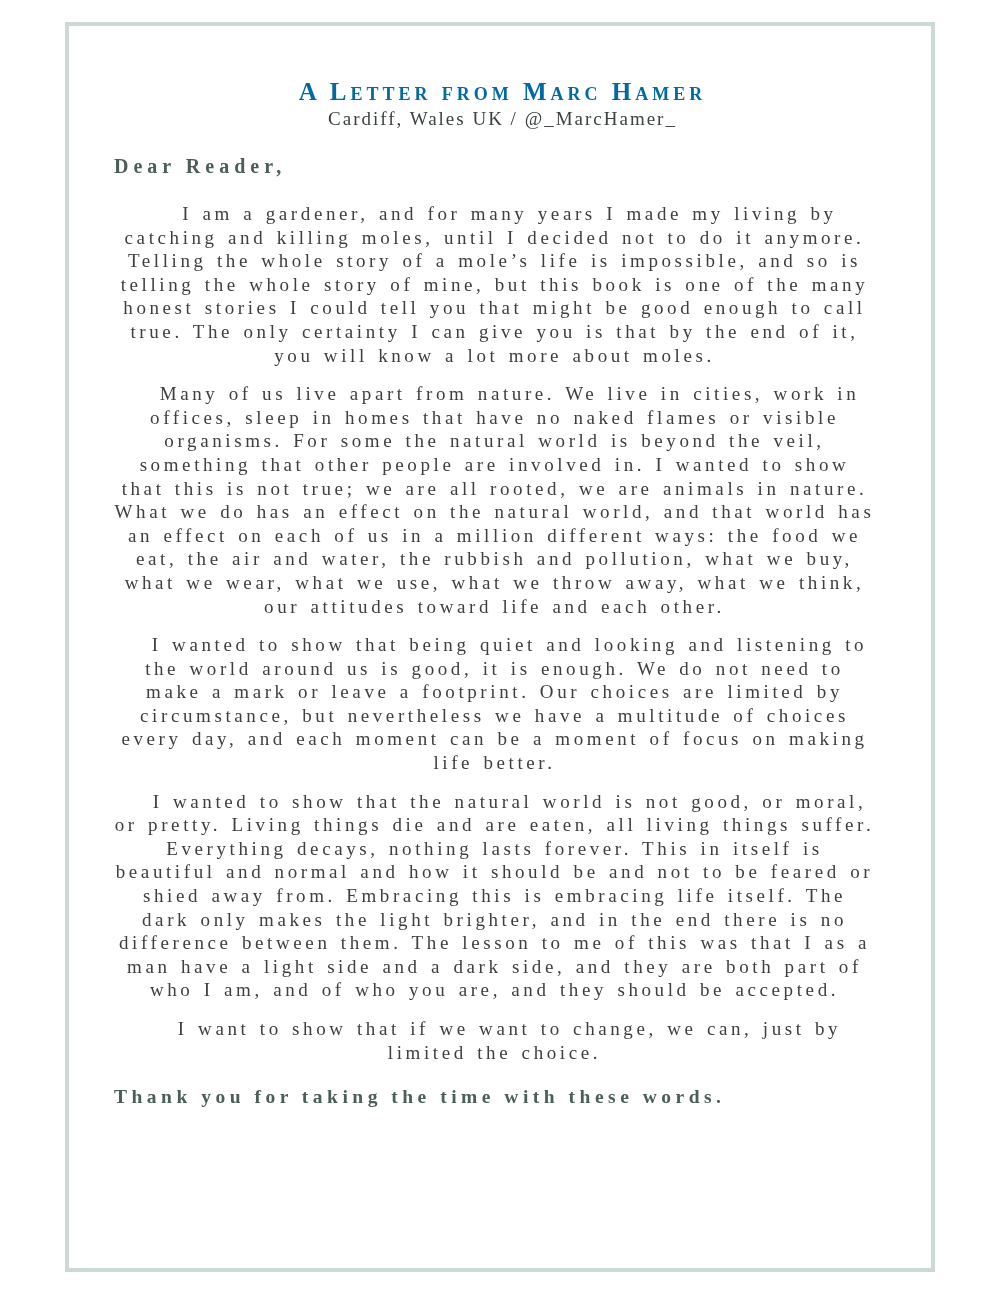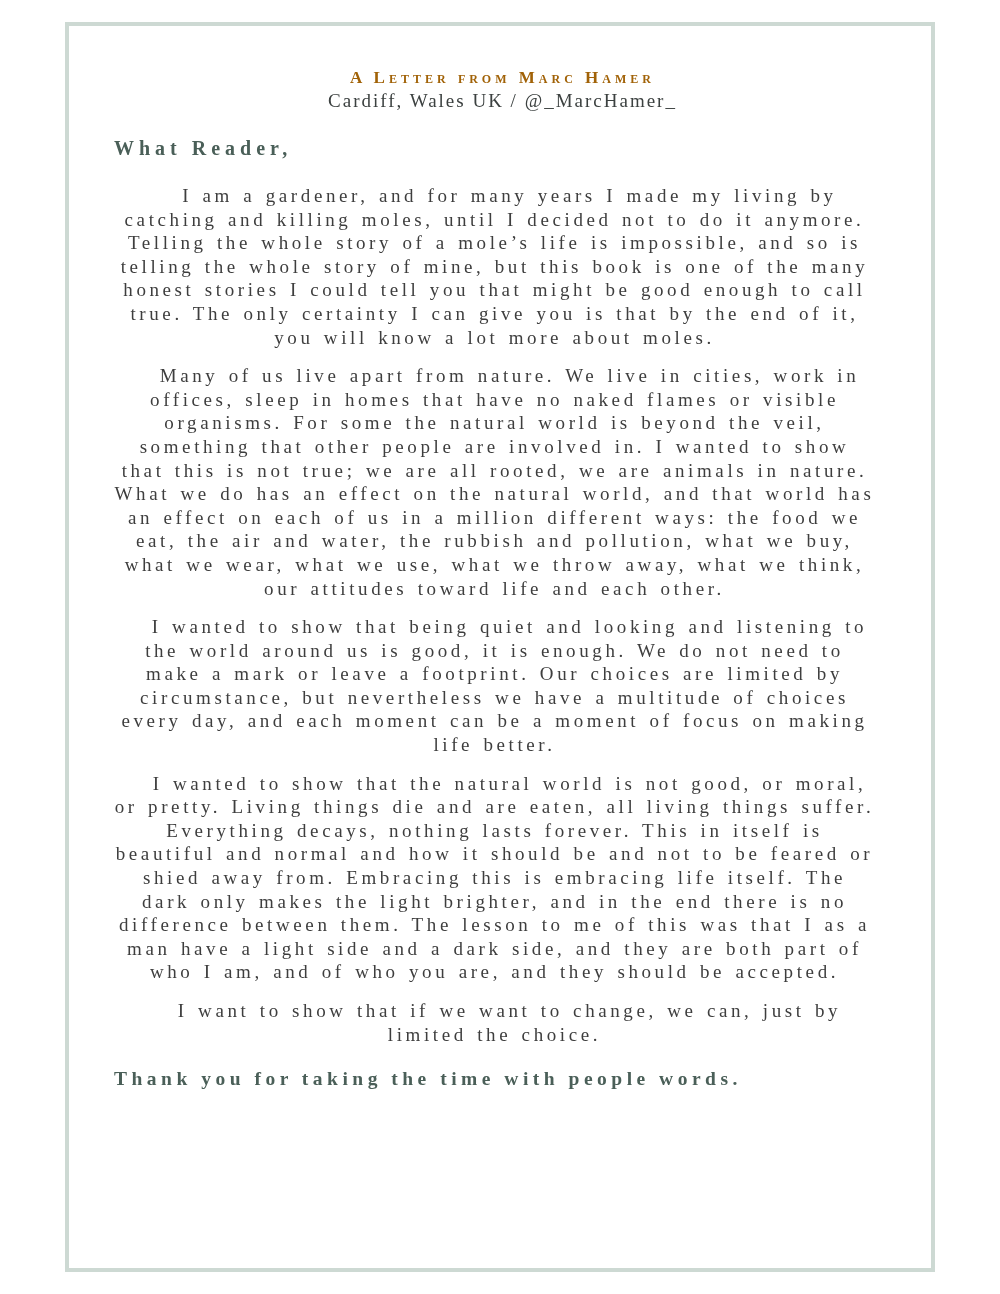--- a/index.html
+++ b/index.html
@@ -19,27 +19,27 @@
     left: 65px;
     top: 22px;
     width: 870px;
     height: 1250px;
     box-sizing: border-box;
     border: 4px solid #cdd9d3;
     padding: 20px 40px 0 45px;
     background: #ffffff;
   }
   .title {
-    margin: 22px 0 0 0;
+    margin: 32px 0 0 0;
     text-align: center;
-    font-size: 17px;
+    font-size: 25px;
     font-weight: bold;
     font-variant: small-caps;
     letter-spacing: 4px;
-    color: #a16207;
+    color: #0369a1;
   }
   .subtitle {
     margin-top: 2px;
     text-align: center;
     font-size: 19px;
     font-weight: normal;
     letter-spacing: 2px;
     color: #3c4140;
   }
   .salutation {
@@ -70,23 +70,23 @@
     color: #4a5f58;
   }
 </style>
 </head>
 <body>
 
 <div class="page">
   <div class="frame">
     <h1 class="title">A Letter from Marc Hamer</h1>
     <div class="subtitle">Cardiff, Wales UK / @_MarcHamer_</div>
-    <div class="salutation">What Reader,</div>
+    <div class="salutation">Dear Reader,</div>
     <div class="body-text">
       <p>I am a gardener, and for many years I made my living by catching and killing moles, until I decided not to do it anymore. Telling the whole story of a mole’s life is impossible, and so is telling the whole story of mine, but this book is one of the many honest stories I could tell you that might be good enough to call true. The only certainty I can give you is that by the end of it, you will know a lot more about moles.</p>
       <p>Many of us live apart from nature. We live in cities, work in offices, sleep in homes that have no naked flames or visible organisms. For some the natural world is beyond the veil, something that other people are involved in. I wanted to show that this is not true; we are all rooted, we are animals in nature. What we do has an effect on the natural world, and that world has an effect on each of us in a million different ways: the food we eat, the air and water, the rubbish and pollution, what we buy, what we wear, what we use, what we throw away, what we think, our attitudes toward life and each other.</p>
       <p>I wanted to show that being quiet and looking and listening to the world around us is good, it is enough. We do not need to make a mark or leave a footprint. Our choices are limited by circumstance, but nevertheless we have a multitude of choices every day, and each moment can be a moment of focus on making life better.</p>
       <p>I wanted to show that the natural world is not good, or moral, or pretty. Living things die and are eaten, all living things suffer. Everything decays, nothing lasts forever. This in itself is beautiful and normal and how it should be and not to be feared or shied away from. Embracing this is embracing life itself. The dark only makes the light brighter, and in the end there is no difference between them. The lesson to me of this was that I as a man have a light side and a dark side, and they are both part of who I am, and of who you are, and they should be accepted.</p>
       <p>I want to show that if we want to change, we can, just by limited the choice.</p>
     </div>
-    <div class="closing">Thank you for taking the time with people words.</div>
+    <div class="closing">Thank you for taking the time with these words.</div>
   </div>
 </div>
 
 </body></html>

